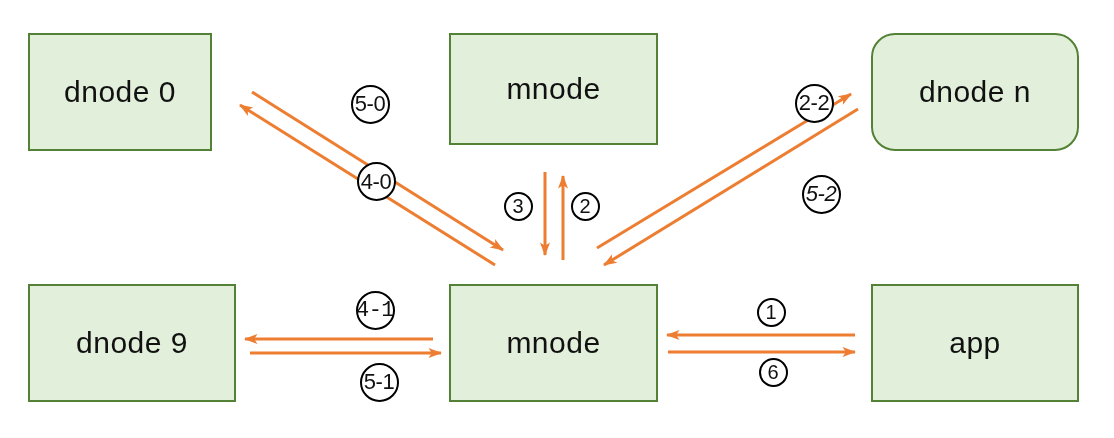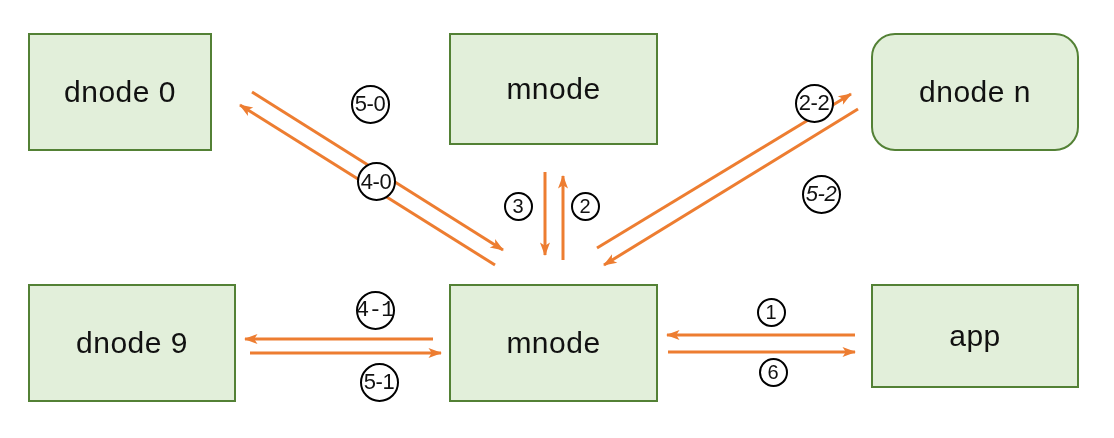--- a/index.html
+++ b/index.html
@@ -100,21 +100,21 @@
       </div>
       <div class="node" style="left: 871px; top: 33px; width: 208px; height: 118px; border-radius: 24px;">
         <span class="node-label">dnode n</span>
       </div>
       <div class="node" style="left: 28px; top: 284px; width: 208px; height: 118px;">
         <span class="node-label">dnode 9</span>
       </div>
       <div class="node" style="left: 449px; top: 284px; width: 209px; height: 118px;">
         <span class="node-label">mnode</span>
       </div>
-      <div class="node" style="left: 871px; top: 284px; width: 208px; height: 104px;">
+      <div class="node" style="left: 871px; top: 284px; width: 208px; height: 118px;">
         <span class="node-label">app</span>
       </div>
     </div>
   <div>
       <div class="edge-label sm" style="left: 756.5px; top: 297.5px;">1</div>
       <div class="edge-label sm" style="left: 758.5px; top: 357.5px;">6</div>
       <div class="edge-label sm" style="left: 570.5px; top: 191.5px;">2</div>
       <div class="edge-label sm" style="left: 503.5px; top: 191.5px;">3</div>
       <div class="edge-label lg" style="left: 306.5px; top: 84.5px;">5-0</div>
       <div class="edge-label lg" style="left: 312.5px; top: 162px;">4-0</div>

